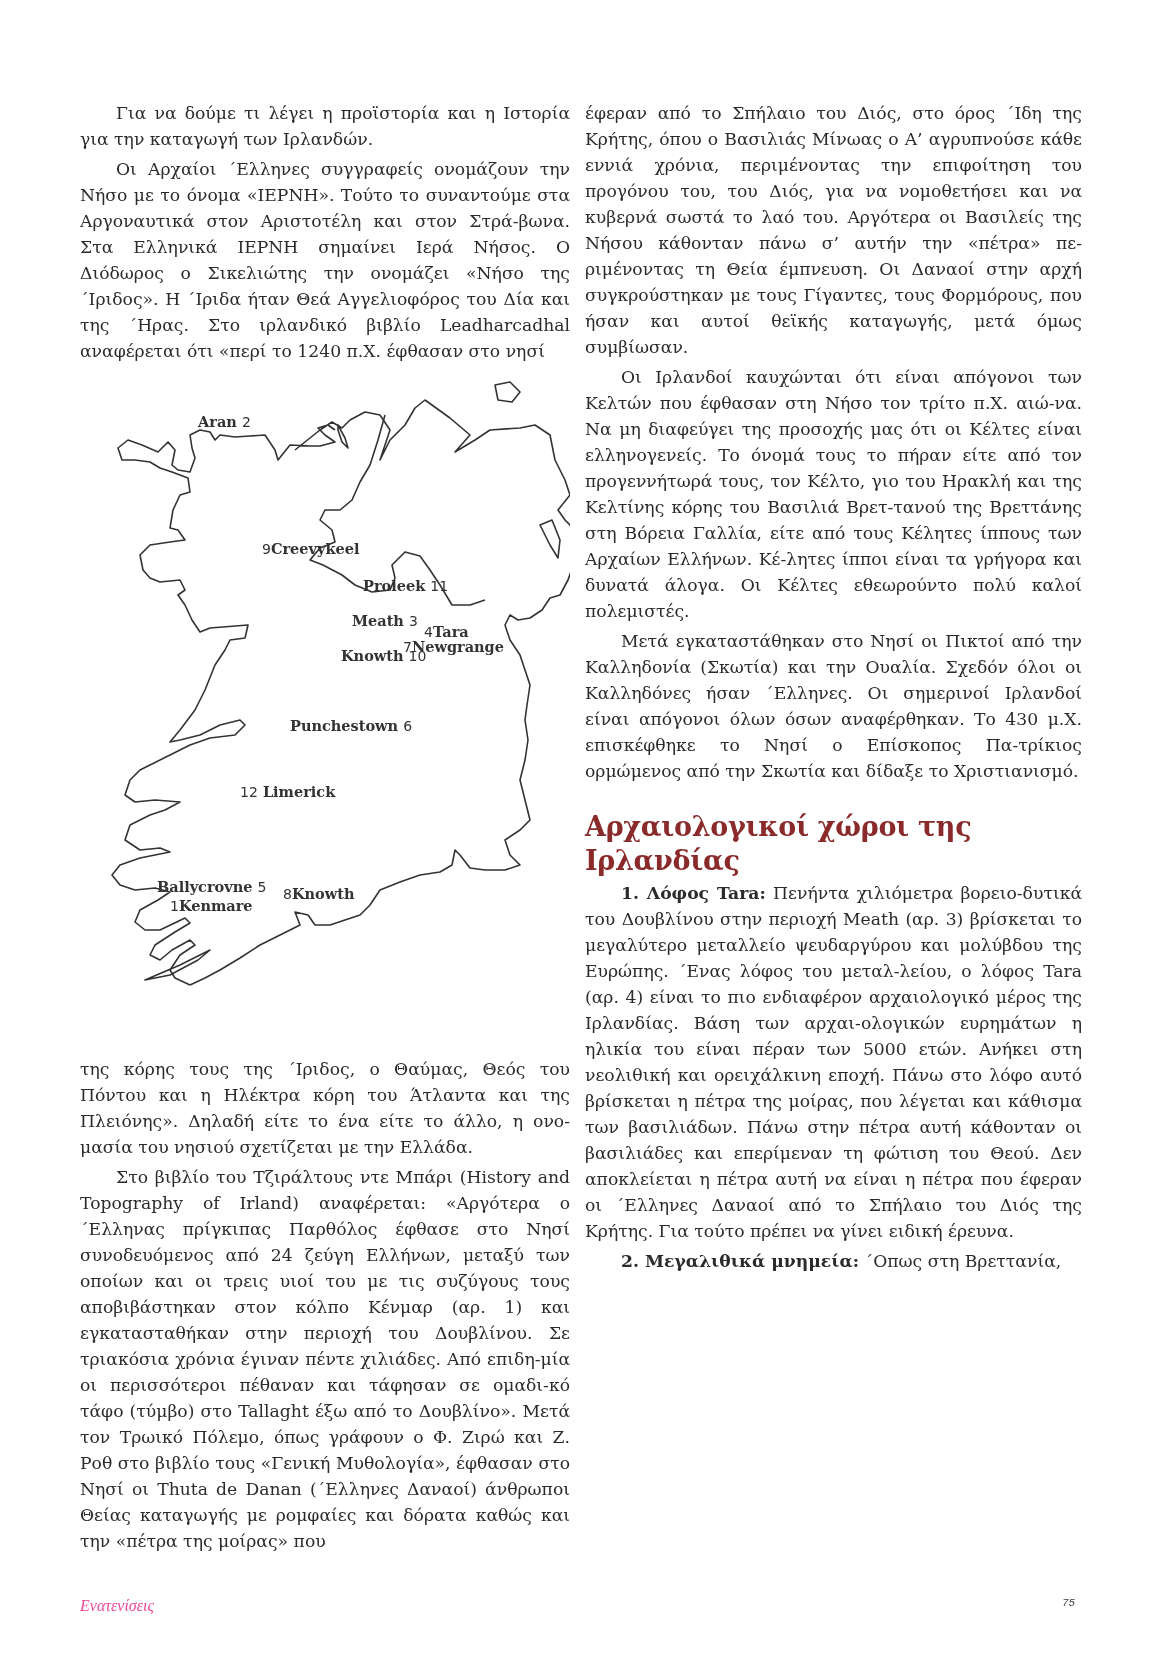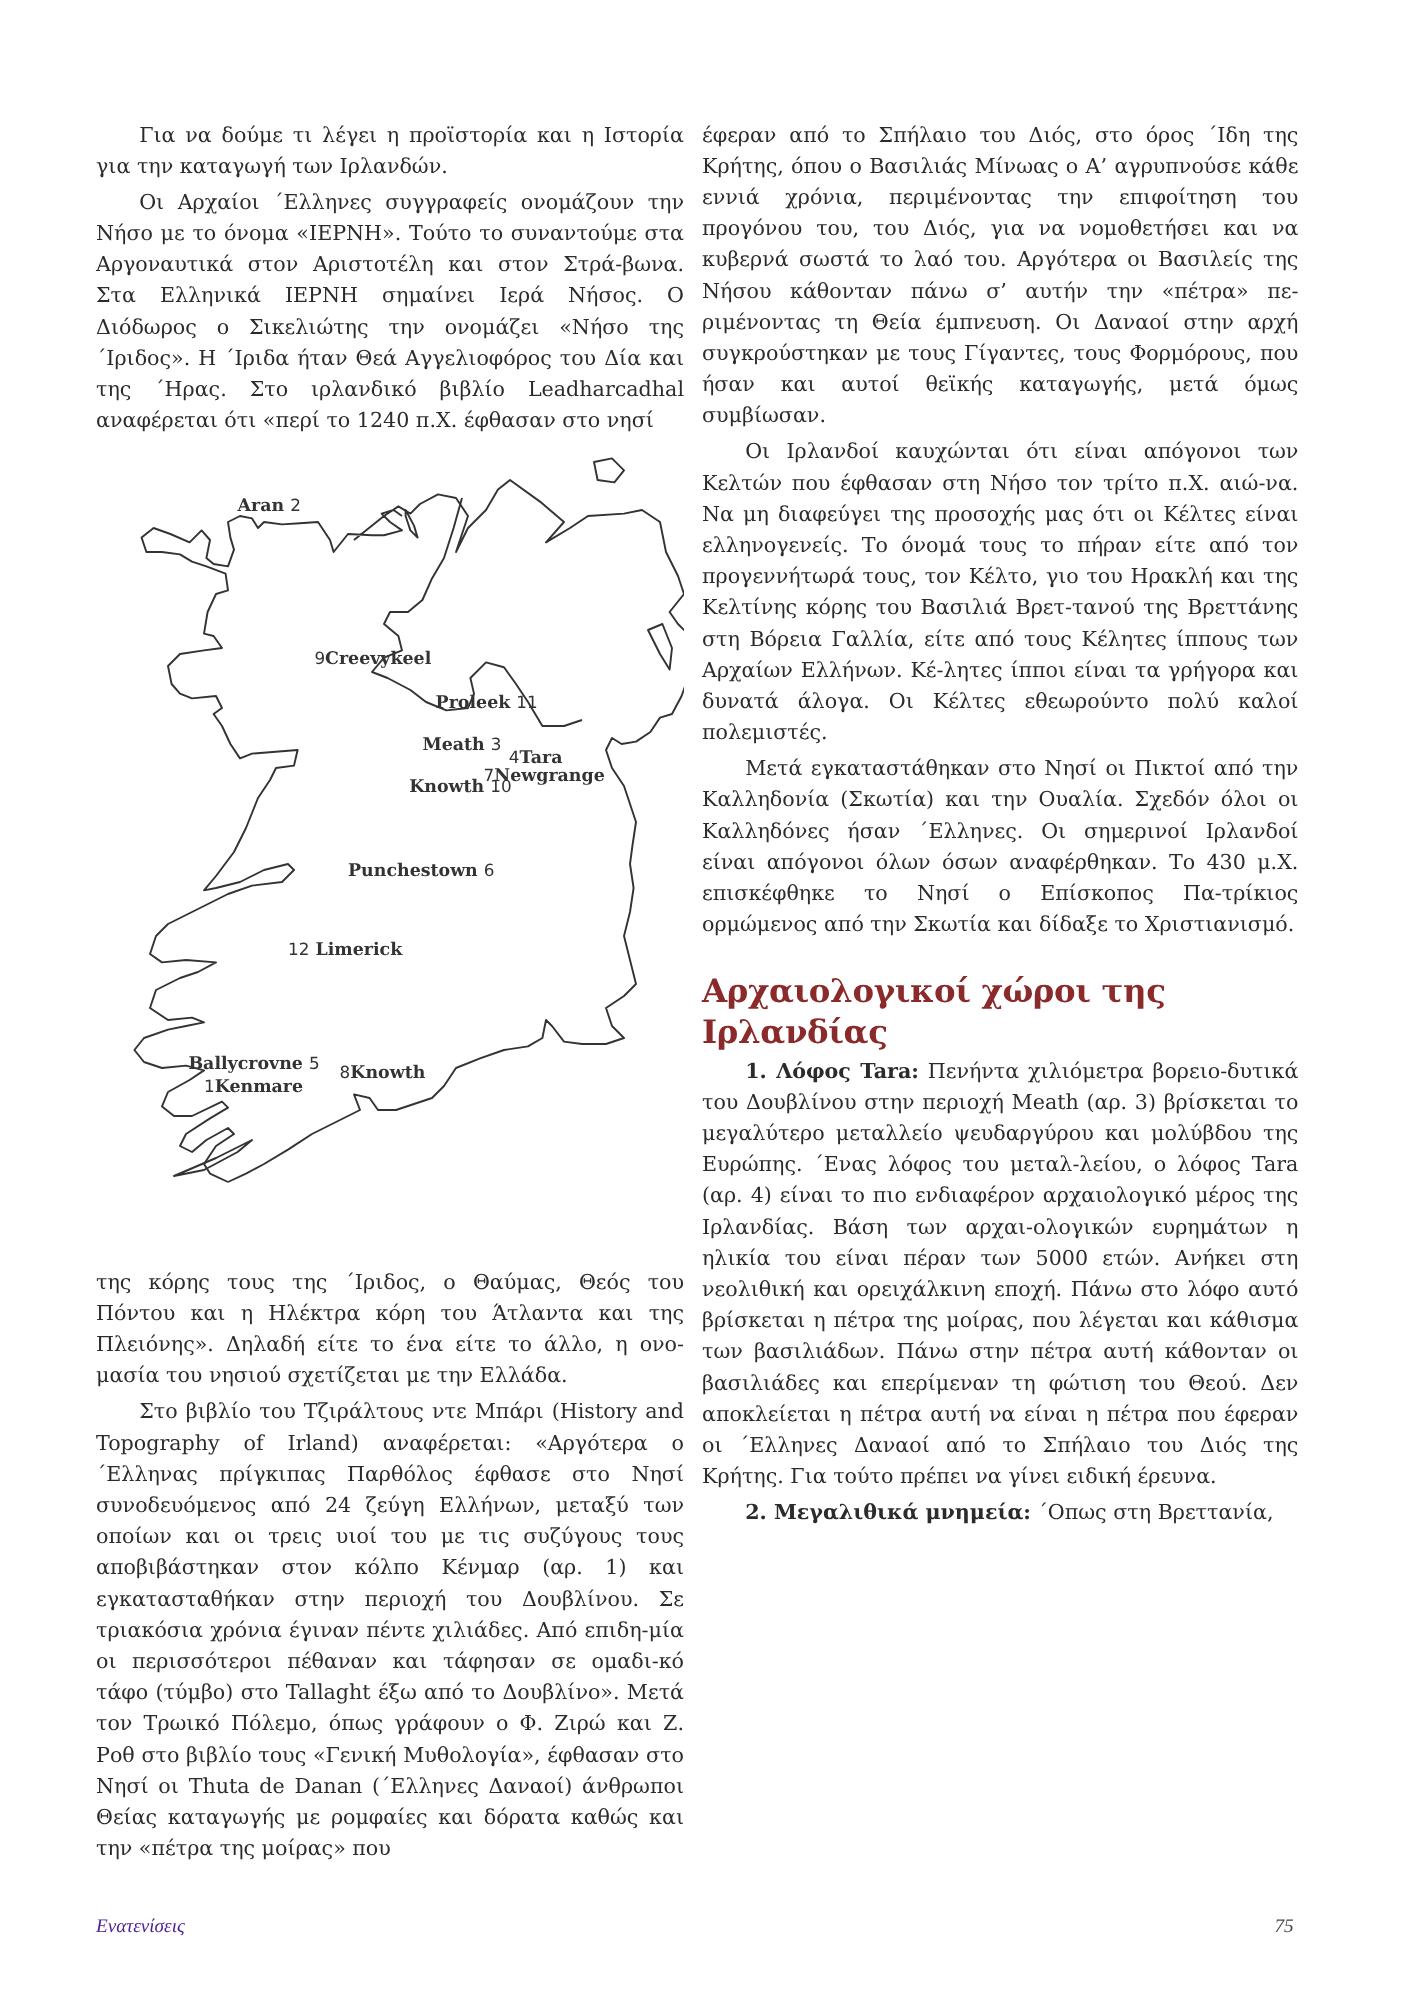--- a/index.html
+++ b/index.html
@@ -10,22 +10,22 @@
   .col-right { left: 585px; width: 497px; }
   .col p { margin: 0 0 4px 0; text-indent: 36px; hyphens: manual; }
   .col p.noindent { text-indent: 0; }
   .col-left .bottom { position: absolute; top: 956px; left: 0; width: 490px; }
   .map { position: absolute; left: 80px; top: 370px; width: 490px; height: 620px; }
   .map svg { position: absolute; left: 0; top: 0; }
   .map .lbl { position: absolute; font-family: "DejaVu Serif", serif; font-weight: bold; font-size: 14.5px; color: #333; white-space: nowrap; }
   .map .num { font-family: "DejaVu Sans", sans-serif; font-weight: normal; font-size: 14px; }
   h2.section { margin: 26px 0 2px 0; font-size: 27px; line-height: 34px; font-weight: bold; color: #8a2a2b; text-align: left; letter-spacing: -0.3px; }
   .b { font-weight: bold; }
-  .footer-left { position: absolute; left: 80px; top: 1597px; font-style: italic; font-size: 16px; color: #4c1d95; font-family: "Liberation Serif", serif; }
-  .footer-right { position: absolute; left: 1062px; top: 1597px; font-style: italic; font-size: 16px; color: #444; font-family: Liberation Serif, serif; }
+  .footer-left { position: absolute; left: 80px; top: 1597px; font-style: italic; font-size: 16px; color: #ec4899; font-family: "Liberation Serif", serif; }
+  .footer-right { position: absolute; left: 1062px; top: 1597px; font-style: italic; font-size: 11px; color: #444; font-family: Liberation Mono, monospace; }
 </style>
 </head>
 <body>
 
 <div class="col col-left">
   <p>Για να δούμε τι λέγει η προϊστορία και η Ιστορία για την καταγωγή των Ιρλανδών.</p>
   <p>Οι Αρχαίοι ΄Ελληνες συγγραφείς ονομάζουν την Νήσο με το όνομα «ΙΕΡΝΗ». Τούτο το συναντούμε στα Αργοναυτικά στον Αριστοτέλη και στον Στρά-βωνα. Στα Ελληνικά ΙΕΡΝΗ σημαίνει Ιερά Νήσος. Ο Διόδωρος ο Σικελιώτης την ονομάζει «Νήσο της ΄Ιριδος». Η ΄Ιριδα ήταν Θεά Αγγελιοφόρος του Δία και της ΄Ηρας. Στο ιρλανδικό βιβλίο Leadharcadhal αναφέρεται ότι «περί το 1240 π.Χ. έφθασαν στο νησί</p>
 
   <div class="bottom">
     <p class="noindent">της κόρης τους της ΄Ιριδος, ο Θαύμας, Θεός του Πόντου και η Ηλέκτρα κόρη του Άτλαντα και της Πλειόνης». Δηλαδή είτε το ένα είτε το άλλο, η ονο-μασία του νησιού σχετίζεται με την Ελλάδα.</p>

